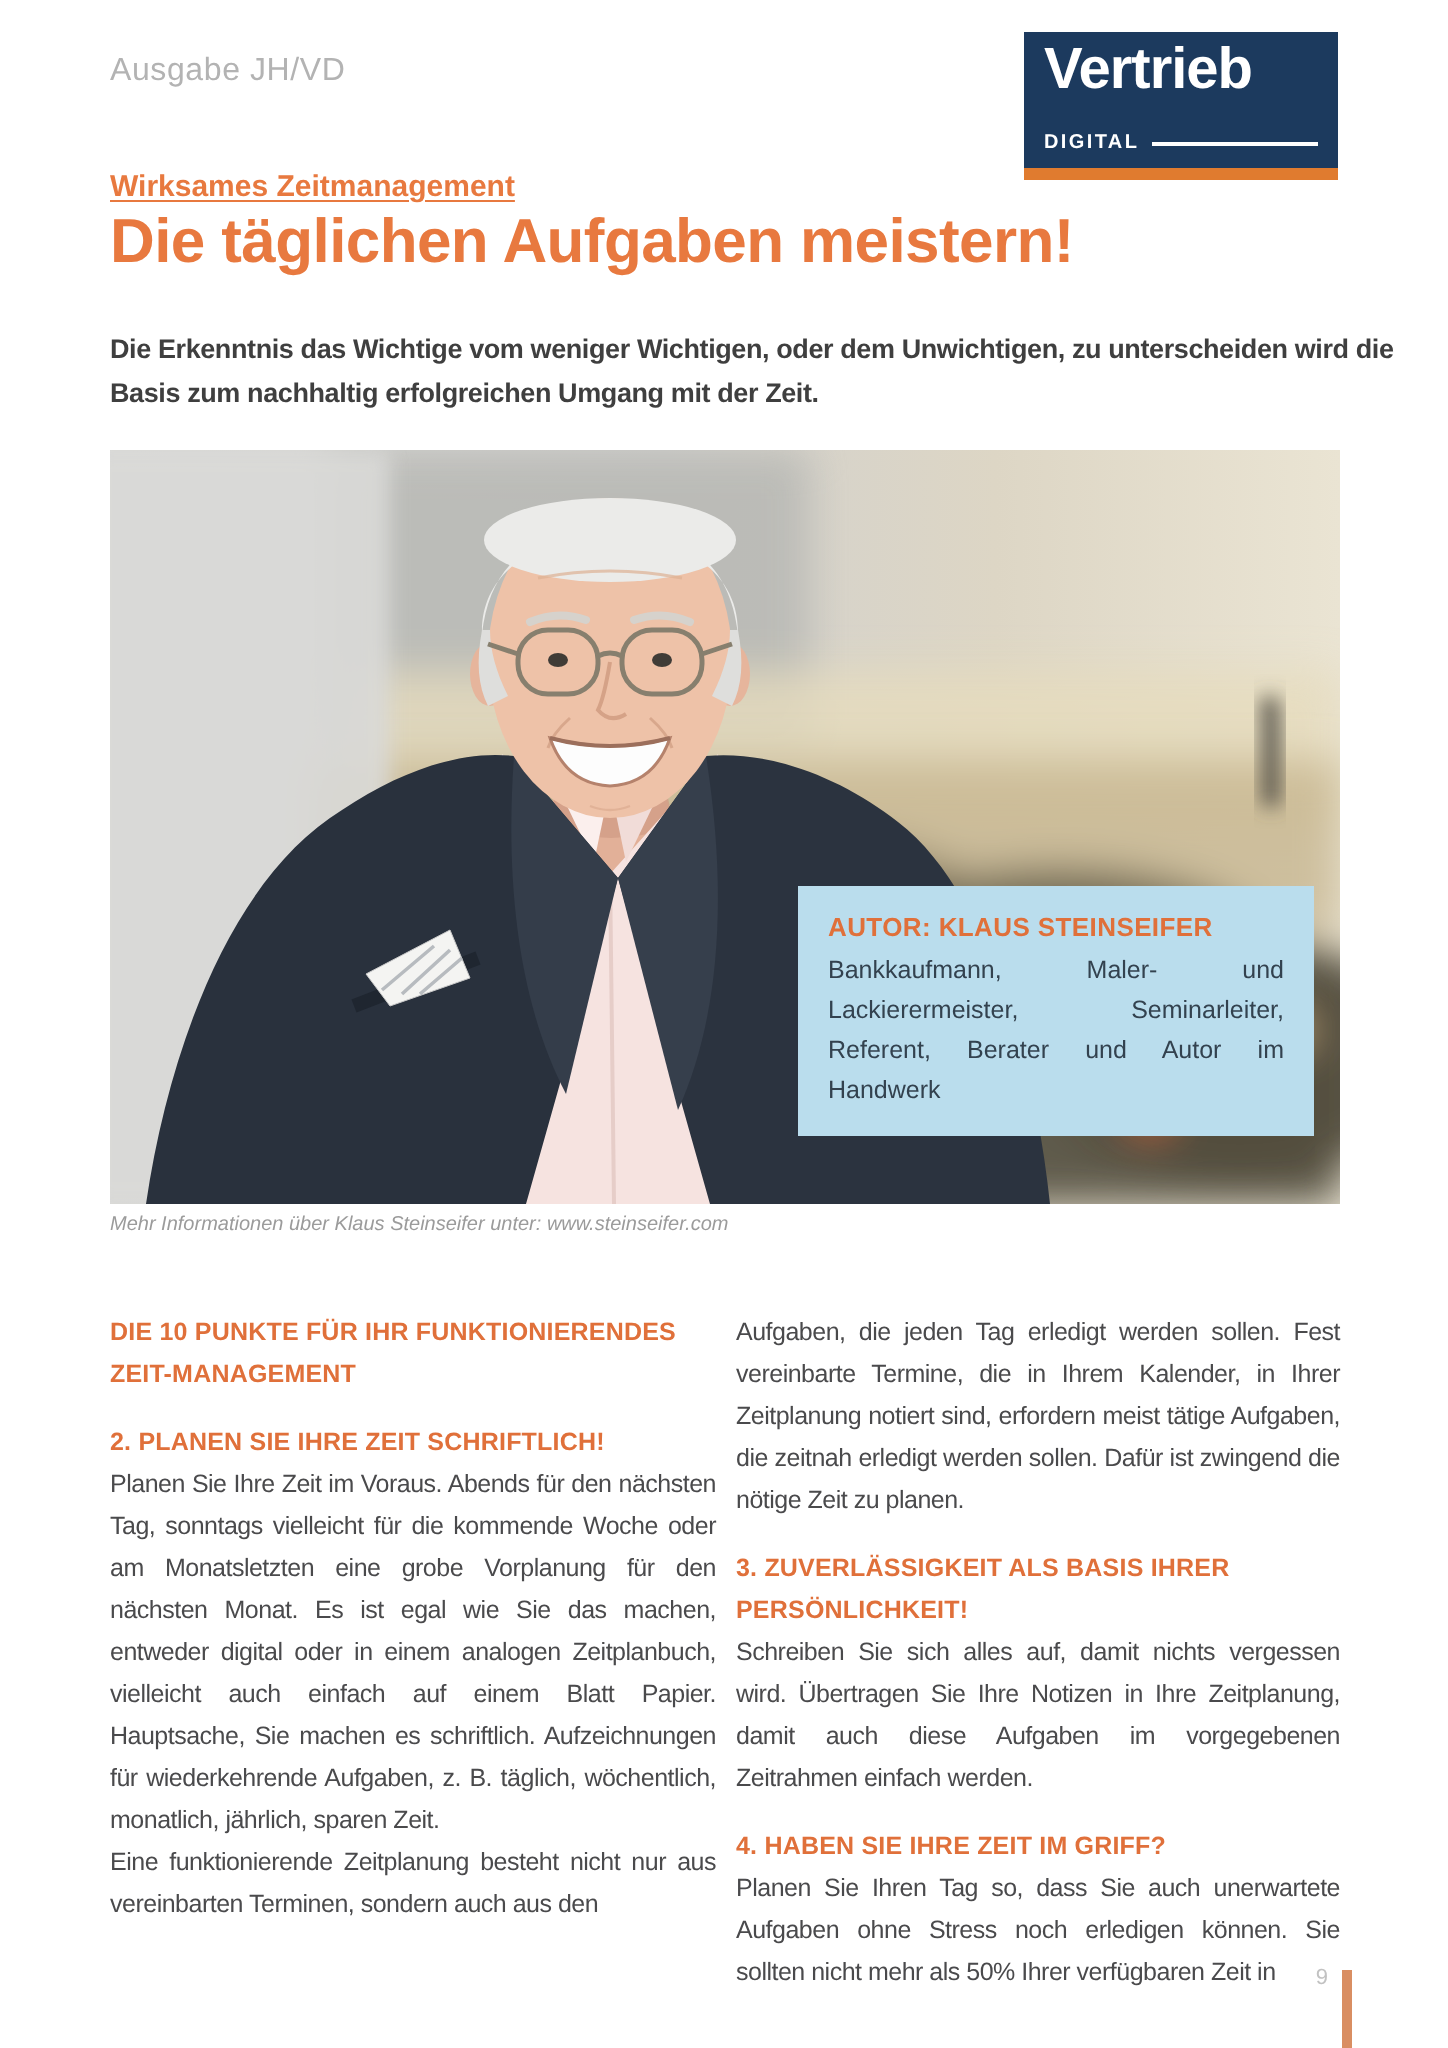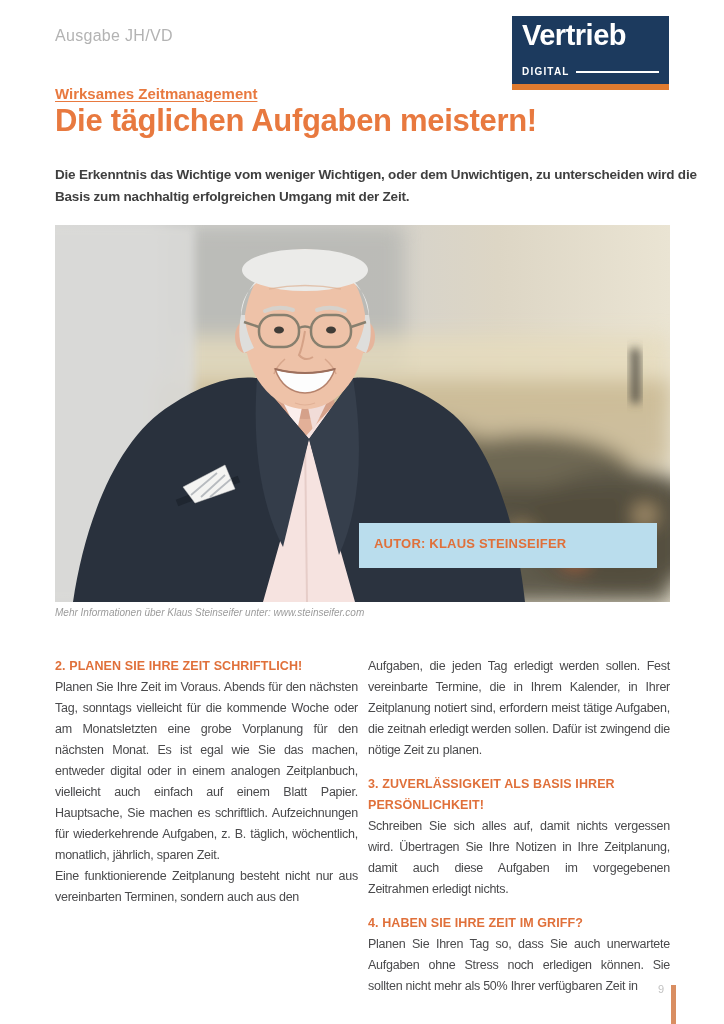--- a/index.html
+++ b/index.html
@@ -25,21 +25,21 @@
   .kicker { position:absolute; left:55px; top:85px; font-size:15px; font-weight:bold;
             color:#e8793f; text-decoration:underline; text-underline-offset:2px; }
   .title  { position:absolute; left:55px; top:103px; margin:0; font-size:31px; font-weight:bold;
             color:#e8793f; letter-spacing:-.3px; }
   .intro  { position:absolute; left:55px; top:164px; width:642px; margin:0;
             font-size:13.5px; font-weight:bold; color:#3f3f3f; line-height:22px; letter-spacing:-.2px; }
 
   
   .photo { position:absolute; left:55px; top:225px; width:615px; height:377px; background:#cfcecb; overflow:hidden; }
   .photo svg { position:absolute; inset:0; display:block; }
-  .author-box { position:absolute; right:13px; bottom:34px; width:298px;
+  .author-box { position:absolute; right:13px; bottom:34px; width:258px;
                 background:#badded; padding:13px 15px 13px; }
   .author-box-title { font-size:13px; font-weight:bold; color:#e0703a; letter-spacing:.2px; margin-bottom:4px; }
   .author-box-text  { font-size:12.5px; color:#33424f; line-height:1.6; text-align:justify; }
   .caption { position:absolute; left:55px; top:607px; font-size:10px; font-style:italic; color:#9b9b9b; }
 
   
   .col { position:absolute; top:656px; width:303px; }
   .col-left  { left:55px; }
   .col-right { left:368px; width:302px; }
   .col h3 { font-size:12.5px; font-weight:bold; color:#e0703a; margin:13px 0 0; line-height:21px; letter-spacing:.1px; }
@@ -154,34 +154,36 @@
       <ellipse cx="276" cy="105" rx="5" ry="3.5" fill="#403c37"></ellipse>
       <path d="M 250,106 Q 247,124 244,130 Q 250,137 258,132" stroke="#d5a287" stroke-width="2" fill="none"></path>
       <path d="M 230,134 Q 221,142 219,149 M 270,134 Q 279,142 281,149" stroke="#d8a78c" stroke-width="1.5" fill="none"></path>
       <path d="M 220,144 Q 250,152 280,144 Q 272,167 250,168 Q 228,167 220,144 Z" fill="#fdfdfd" stroke="#b5826c" stroke-width="1.5"></path>
       <path d="M 220,144 Q 250,152 280,144" stroke="#9c6f5c" stroke-width="2" fill="none"></path>
       <path d="M 240,178 Q 250,182 260,178" stroke="#d8a78c" stroke-width="1.2" fill="none" opacity="0.6"></path>
     </svg>
 
     <div class="author-box">
       <div class="author-box-title">AUTOR: KLAUS STEINSEIFER</div>
+      <div class="author-box-text">Bankkaufmann, Maler- und Lackierermeister, Seminarleiter, Referent, Berater und Autor im Handwerk</div>
     </div>
   </div>
 
   <div class="caption">Mehr Informationen über Klaus Steinseifer unter: www.steinseifer.com</div>
 
   <div class="col col-left">
+      <h3>DIE 10 PUNKTE FÜR IHR FUNKTIONIERENDES ZEIT-MANAGEMENT</h3>
       <h3>2. PLANEN SIE IHRE ZEIT SCHRIFTLICH!</h3>
       <p>Planen Sie Ihre Zeit im Voraus. Abends für den nächsten Tag, sonntags vielleicht für die kommende Woche oder am Monatsletzten eine grobe Vorplanung für den nächsten Monat. Es ist egal wie Sie das machen, entweder digital oder in einem analogen Zeitplanbuch, vielleicht auch einfach auf einem Blatt Papier. Hauptsache, Sie machen es schriftlich. Aufzeichnungen für wiederkehrende Aufgaben, z. B. täglich, wöchentlich, monatlich, jährlich, sparen Zeit.</p>
       <p>Eine funktionierende Zeitplanung besteht nicht nur aus vereinbarten Terminen, sondern auch aus den</p>
     </div>
   <div class="col col-right">
       <p>Aufgaben, die jeden Tag erledigt werden sollen. Fest vereinbarte Termine, die in Ihrem Kalender, in Ihrer Zeitplanung notiert sind, erfordern meist tätige Aufgaben, die zeitnah erledigt werden sollen. Dafür ist zwingend die nötige Zeit zu planen.</p>
       <h3>3. ZUVERLÄSSIGKEIT ALS BASIS IHRER PERSÖNLICHKEIT!</h3>
-      <p>Schreiben Sie sich alles auf, damit nichts vergessen wird. Übertragen Sie Ihre Notizen in Ihre Zeitplanung, damit auch diese Aufgaben im vorgegebenen Zeitrahmen erledigt nichts.</p>
+      <p>Schreiben Sie sich alles auf, damit nichts vergessen wird. Übertragen Sie Ihre Notizen in Ihre Zeitplanung, damit auch diese Aufgaben im vorgegebenen Zeitrahmen einfach werden.</p>
       <h3>4. HABEN SIE IHRE ZEIT IM GRIFF?</h3>
       <p>Planen Sie Ihren Tag so, dass Sie auch unerwartete Aufgaben ohne Stress noch erledigen können. Sie sollten nicht mehr als 50% Ihrer verfügbaren Zeit in</p>
     </div>
 
   <div class="page-number">9</div>
   <div class="page-bar"></div>
 
 </div>
 
 </body></html>

